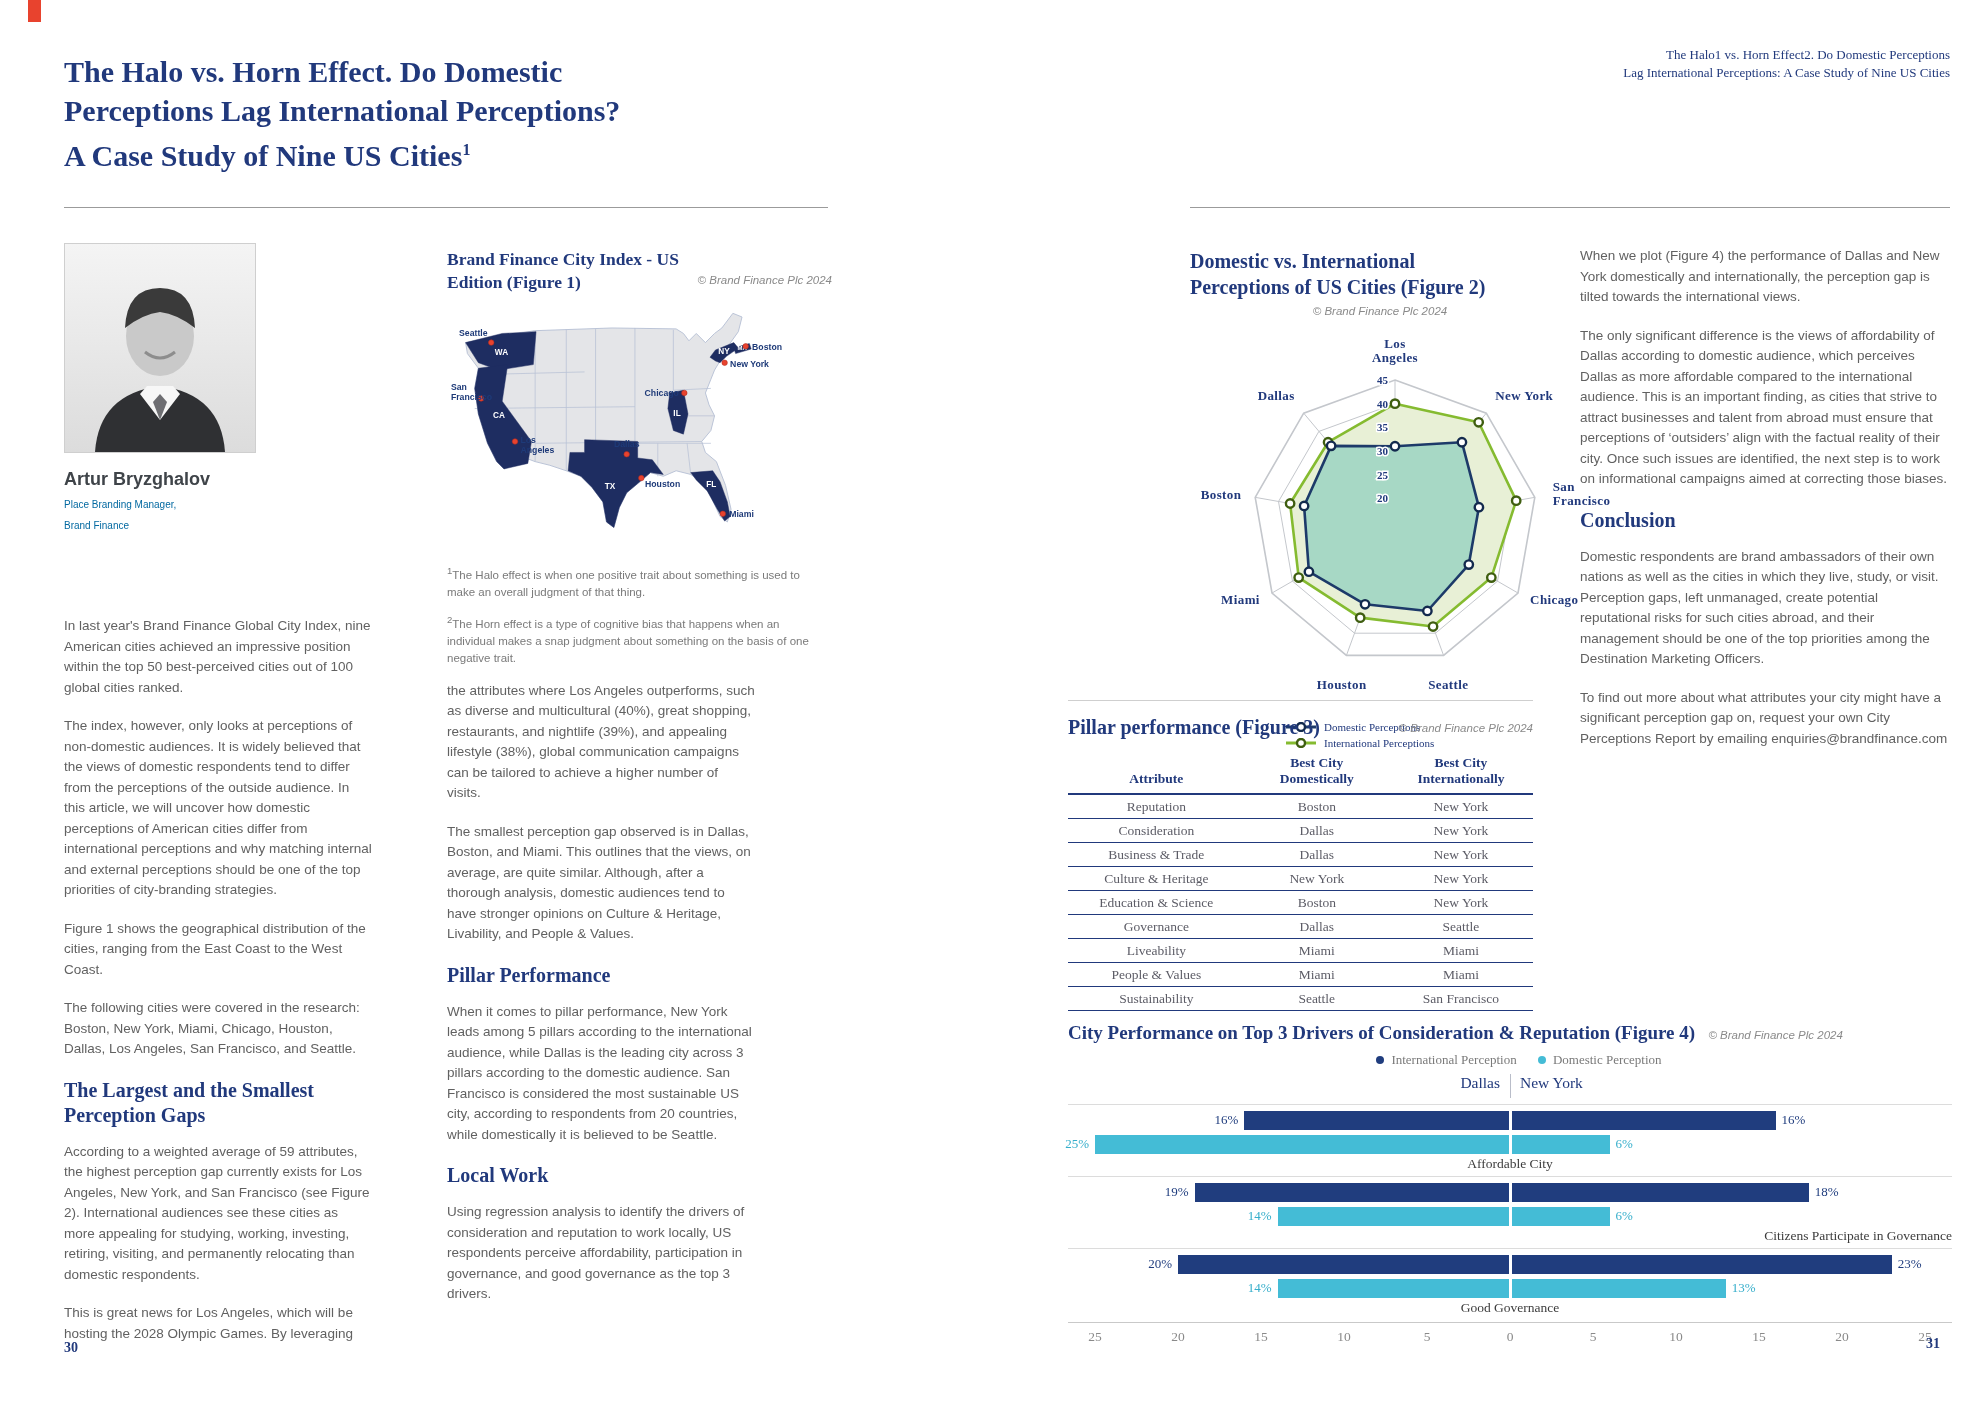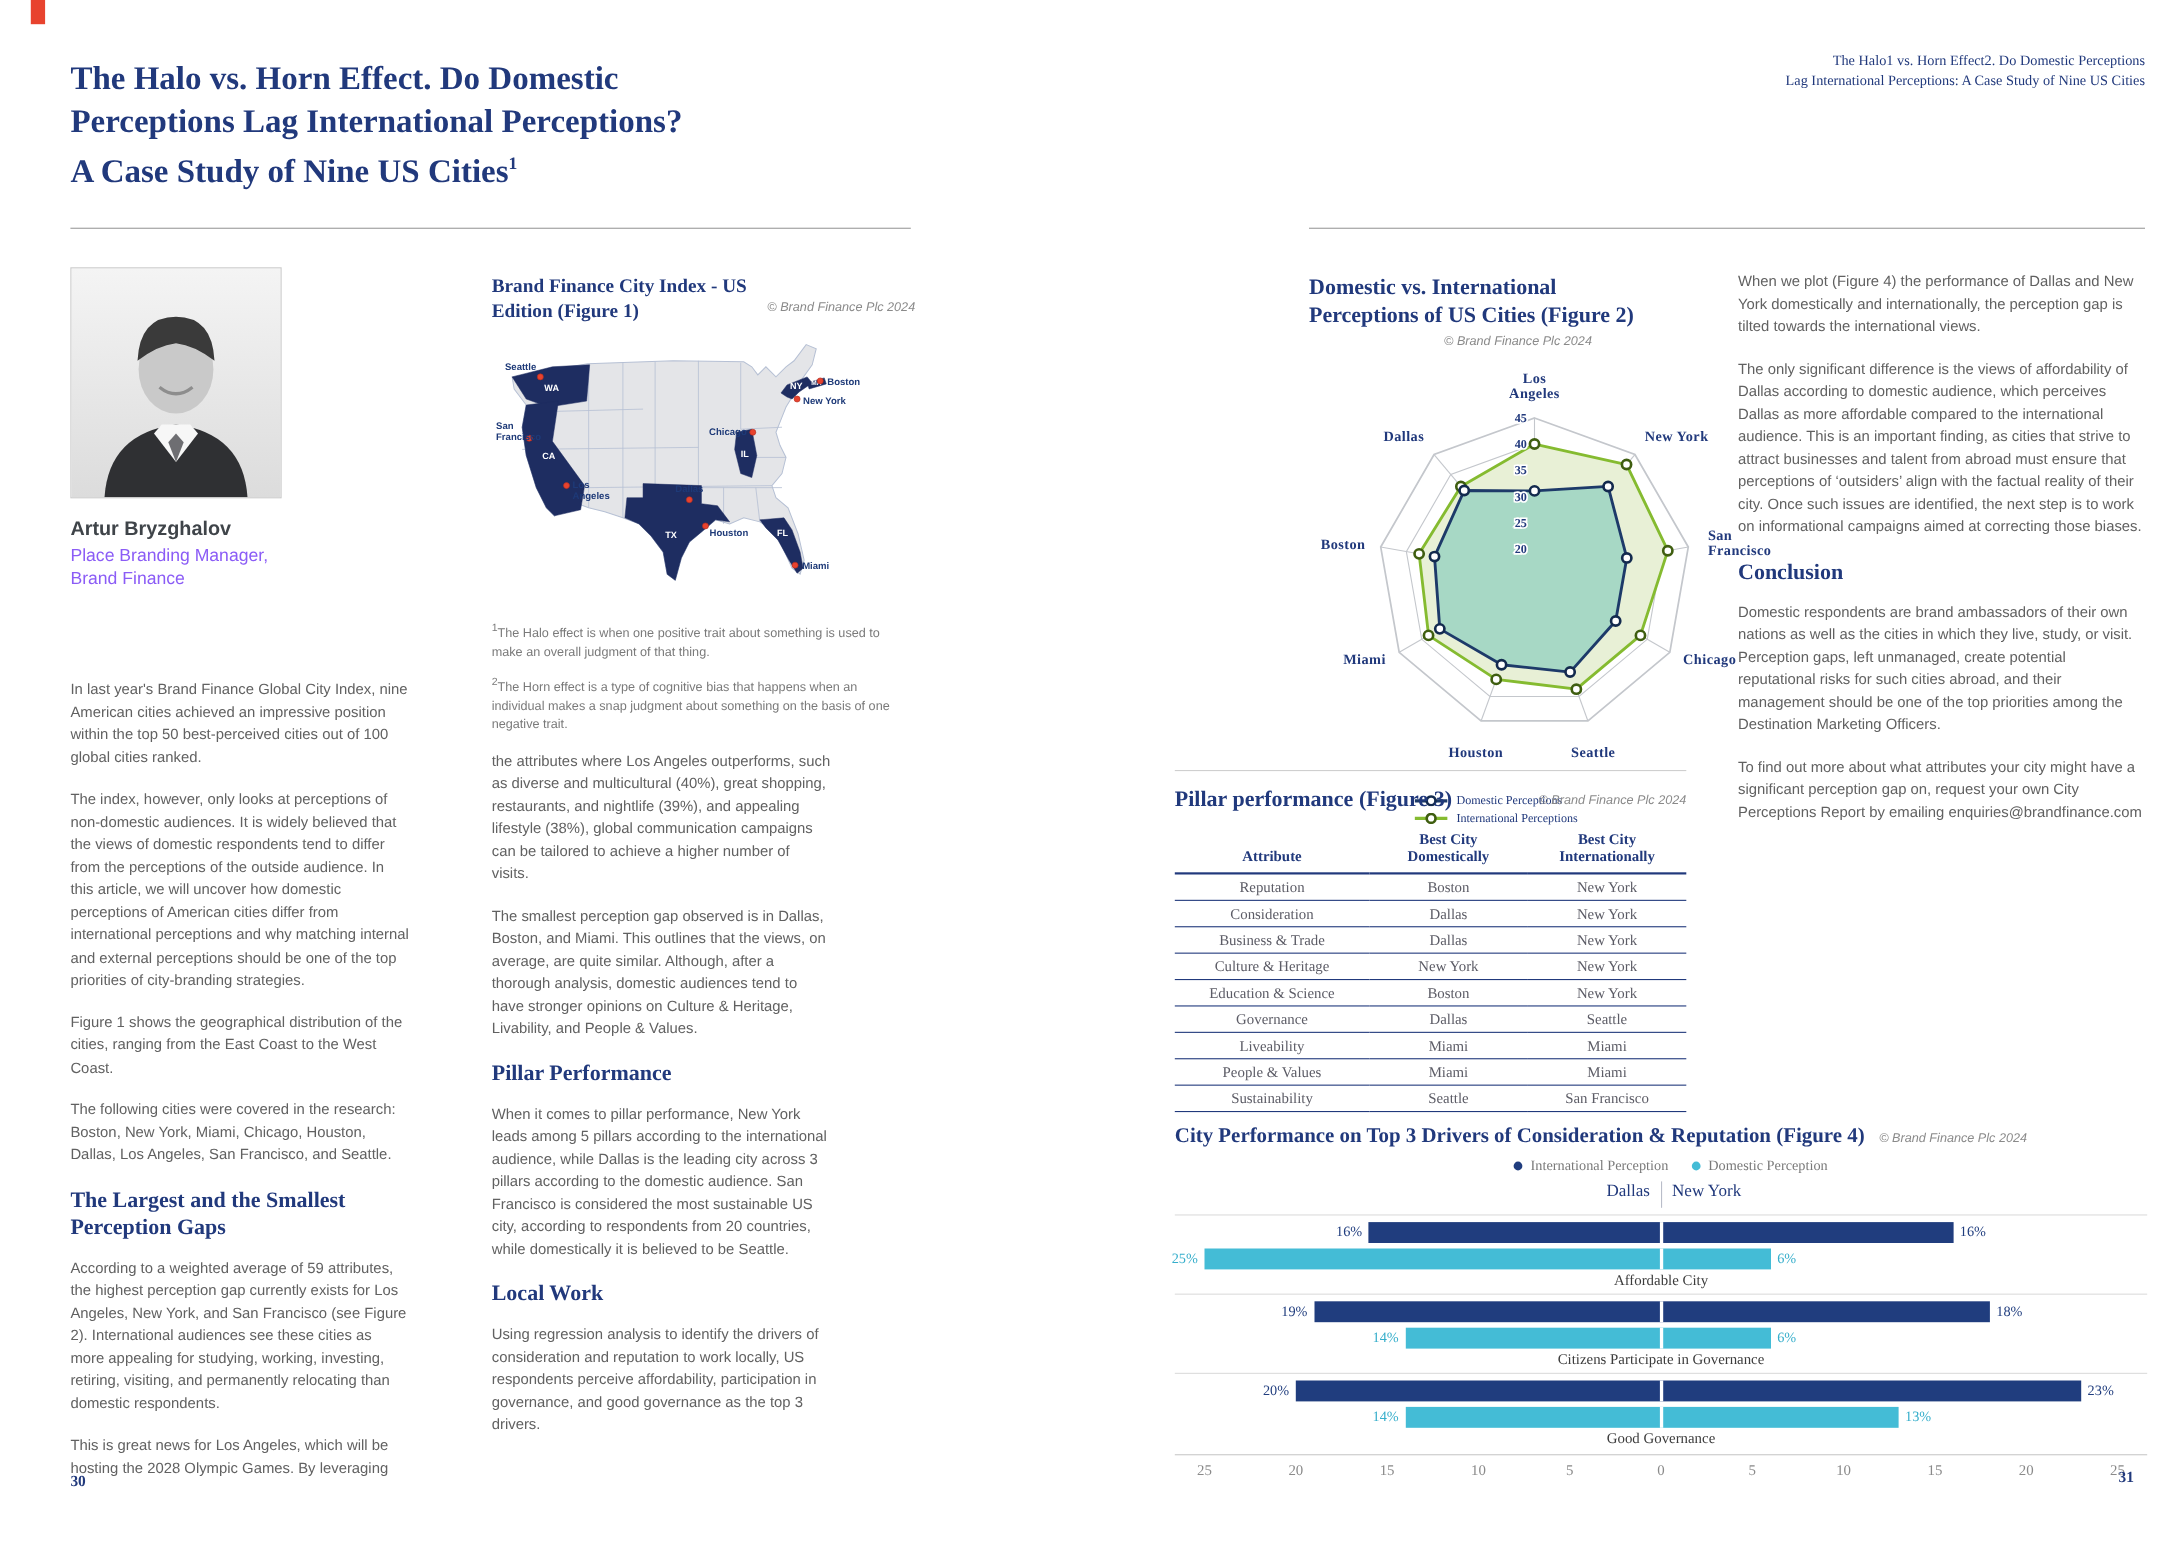--- a/index.html
+++ b/index.html
@@ -13,21 +13,21 @@
   .hdr-right{right:34px;top:46px;width:560px;text-align:right;color:#21397c;
       font-family:"Liberation Serif",serif;font-size:13px;line-height:18px;}
   .rule{height:1px;background:#9b9b9b;}
   .col{font-size:13.5px;line-height:20.5px;}
   .col p{margin:0 0 18px 0;}
   .col h3{color:#21397c;font-family:"Liberation Serif",serif;font-weight:bold;
       font-size:20px;line-height:25px;margin:4px 0 14px 0;}
   .fig-title{color:#21397c;font-family:"Liberation Serif",serif;font-weight:bold;}
   .copyright{color:#8a8a8a;font-style:italic;font-size:11.5px;font-family:"Liberation Sans",sans-serif;}
   .author-name{font-weight:bold;font-size:18px;color:#3f4449;margin:12px 0 4px 0;}
-  .author-role{font-size:16px;line-height:21px;color:#8b5cf6;}
+  .author-role{font-size:10px;line-height:21px;color:#0369a1;}
   .footnotes{font-size:11.5px;line-height:17px;color:#7a7a7a;}
   .footnotes p{margin:0 0 10px 0;}
   .pagenum{color:#21397c;font-family:"Liberation Serif",serif;font-weight:bold;font-size:14px;}
   .corner-accent{left:28px;top:0;width:13px;height:22px;background:#e8432e;}
   
   .photo{width:190px;height:208px;border:1px solid #cfcfcf;background:#ececec;}
   
   .map-city{font:bold 9.5px "Liberation Sans",sans-serif;fill:#1e3a78;}
   .map-state{font:bold 9px "Liberation Sans",sans-serif;fill:#ffffff;}
   .map-state-sm{font:bold 6.5px "Liberation Sans",sans-serif;fill:#ffffff;}
@@ -390,21 +390,21 @@
       <div class="bar" style="left: 126.6px; width: 315.4px; top: 79px; height: 19px; background: rgb(32, 61, 126);"></div>
       <div class="bar" style="left: 442px; width: 298.8px; top: 79px; height: 19px; background: rgb(32, 61, 126);"></div>
       <div class="bar-divider" style="left: 440.5px; top: 79px; height: 19px;"></div>
       <div class="bar-val" style="right: 763.4px; top: 80px; color: rgb(32, 61, 126); margin-left: 40px;">19%</div>
       <div class="bar-val" style="left: 746.8px; top: 80px; color: rgb(32, 61, 126);">18%</div>
       <div class="bar" style="left: 209.6px; width: 232.4px; top: 103px; height: 19px; background: rgb(68, 188, 214);"></div>
       <div class="bar" style="left: 442px; width: 99.6px; top: 103px; height: 19px; background: rgb(68, 188, 214);"></div>
       <div class="bar-divider" style="left: 440.5px; top: 103px; height: 19px;"></div>
       <div class="bar-val" style="right: 680.4px; top: 104px; color: rgb(53, 174, 203);">14%</div>
       <div class="bar-val" style="left: 547.6px; top: 104px; color: rgb(53, 174, 203);">6%</div>
-      <div class="grp-label" style="top: 124px;">Citizens Participate in Governance</div>
+      <div class="grp-label" style="top: 124px; text-align: right;">Citizens Participate in Governance</div>
       <div class="grp-line" style="top: 144px;"></div>
       <div class="bar" style="left: 110px; width: 332px; top: 151px; height: 19px; background: rgb(32, 61, 126);"></div>
       <div class="bar" style="left: 442px; width: 381.8px; top: 151px; height: 19px; background: rgb(32, 61, 126);"></div>
       <div class="bar-divider" style="left: 440.5px; top: 151px; height: 19px;"></div>
       <div class="bar-val" style="right: 780px; top: 152px; color: rgb(32, 61, 126);">20%</div>
       <div class="bar-val" style="left: 829.8px; top: 152px; color: rgb(32, 61, 126);">23%</div>
       <div class="bar" style="left: 209.6px; width: 232.4px; top: 175px; height: 19px; background: rgb(68, 188, 214);"></div>
       <div class="bar" style="left: 442px; width: 215.8px; top: 175px; height: 19px; background: rgb(68, 188, 214);"></div>
       <div class="bar-divider" style="left: 440.5px; top: 175px; height: 19px;"></div>
       <div class="bar-val" style="right: 680.4px; top: 176px; color: rgb(53, 174, 203);">14%</div>

